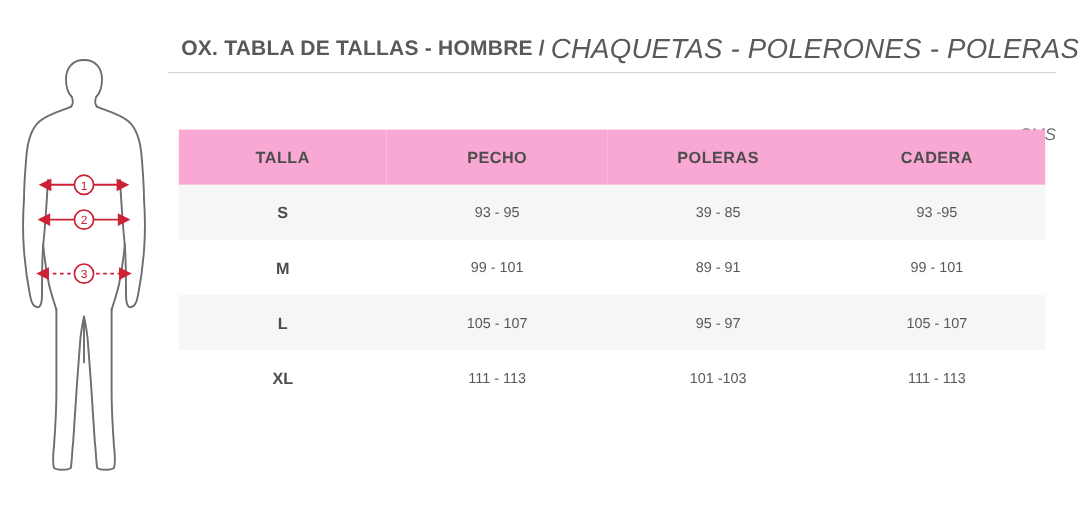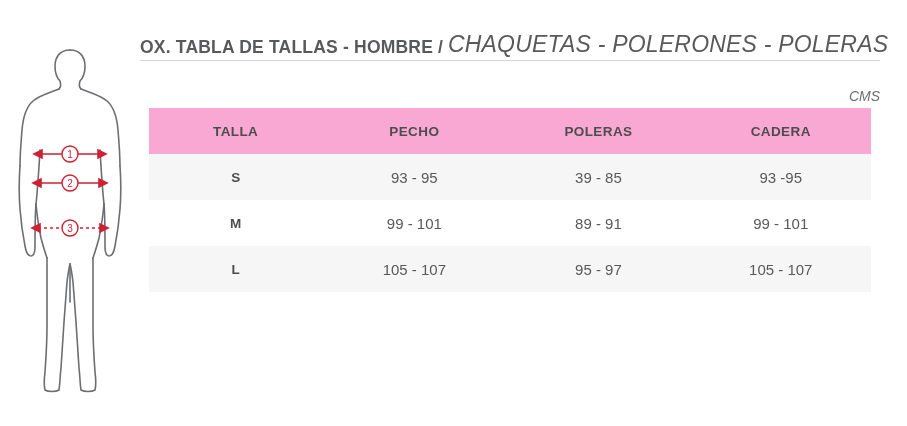--- a/index.html
+++ b/index.html
@@ -38,26 +38,26 @@
   .content {
     position: absolute;
     left: 140px;
     top: 0;
     width: 767px;
     height: 426px;
   }
 
   .title-row {
     position: absolute;
-    left: 0;
+    left: 11px;
     top: 22px;
     width: 740px;
     height: 36px;
     display: flex;
-    align-items: flex-end;
+    align-items: center;
     white-space: nowrap;
   }
   .title-main {
     font-size: 17.5px;
     font-weight: bold;
     color: #58595b;
     letter-spacing: 0.2px;
   }
   .title-sep {
     font-size: 17.5px;
@@ -77,38 +77,38 @@
     left: 0;
     top: 60px;
     width: 740px;
     height: 1px;
     background: #d5d5d5;
   }
 
   .units {
     position: absolute;
     right: 27px;
-    top: 88px;
+    top: 104px;
     font-size: 14px;
     font-style: italic;
     color: #6d6e71;
   }
 
   table.size-table {
     position: absolute;
     left: 9px;
     top: 108px;
     width: 722px;
     border-collapse: collapse;
     table-layout: fixed;
   }
   table.size-table th,
   table.size-table td {
     text-align: center;
-    font-size: 15px;
+    font-size: 12px;
     color: #595959;
     height: 46px;
     padding: 0;
     border: none;
   }
   table.size-table th {
     font-weight: bold;
     letter-spacing: 0.4px;
     font-size: 13.5px;
     color: #4d4d4d;
@@ -225,17 +225,23 @@
           <td>99 - 101</td>
           <td>89 - 91</td>
           <td>99 - 101</td>
         </tr>
         <tr class="odd">
           <td class="size-cell">L</td>
           <td>105 - 107</td>
           <td>95 - 97</td>
           <td>105 - 107</td>
         </tr>
+        <tr class="even">
+          <td class="size-cell">XL</td>
+          <td>111 - 113</td>
+          <td>101 -103</td>
+          <td>111 - 113</td>
+        </tr>
       </tbody>
     </table>
 
   </div>
 </div>
 
 </body></html>

